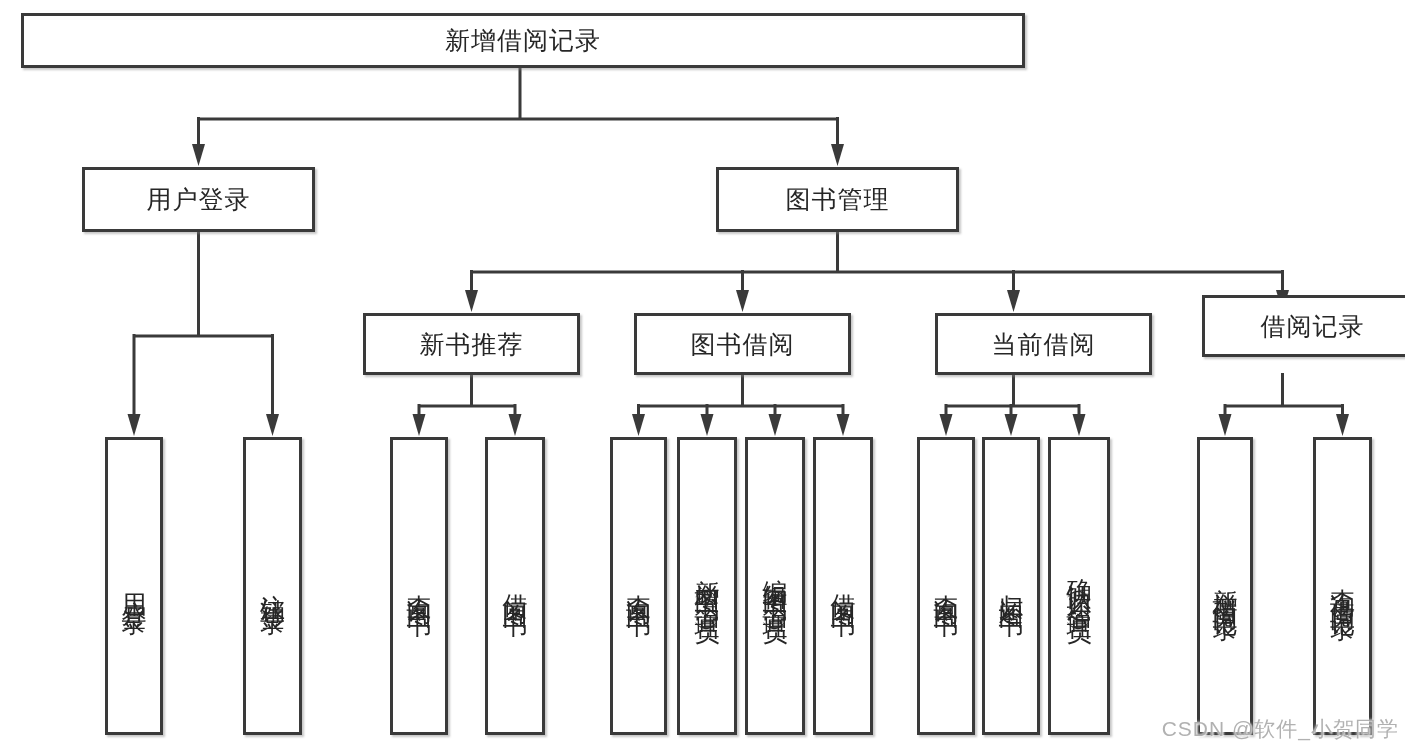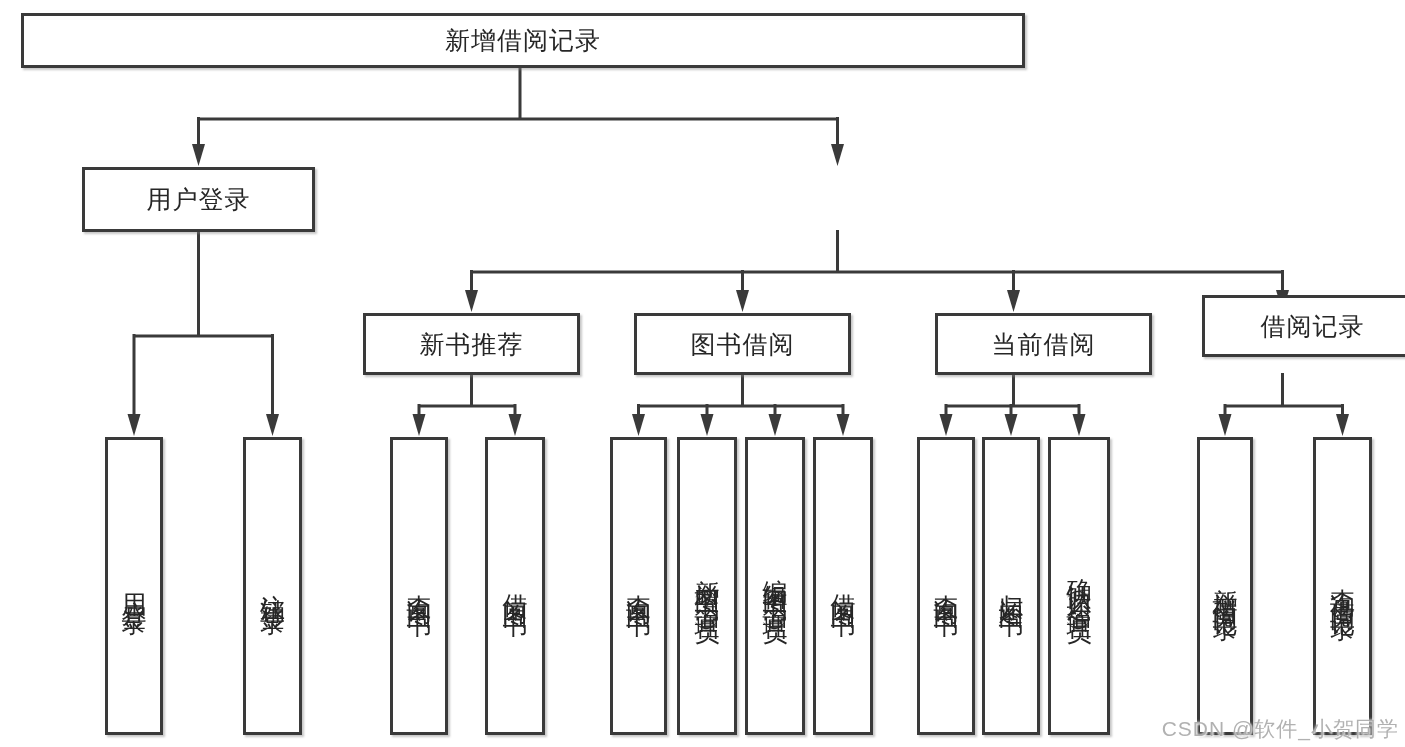--- a/index.html
+++ b/index.html
@@ -69,20 +69,23 @@
     </g>
   </svg>
 
   <div class="box" style="left:21px;top:13px;width:1004px;height:55px;">
     <span class="h-label">新增借阅记录</span>
   </div>
 
   <div class="box" style="left:82px;top:167px;width:233px;height:65px;">
     <span class="h-label">用户登录</span>
   </div>
+  <div class="box" style="left:716px;top:167px;width:243px;height:65px;">
+    <span class="h-label">图书管理</span>
+  </div>
 
   <div class="box" style="left:363px;top:313px;width:217px;height:62px;">
     <span class="h-label">新书推荐</span>
   </div>
   <div class="box" style="left:634px;top:313px;width:217px;height:62px;">
     <span class="h-label">图书借阅</span>
   </div>
   <div class="box" style="left:935px;top:313px;width:217px;height:62px;">
     <span class="h-label">当前借阅</span>
   </div>

